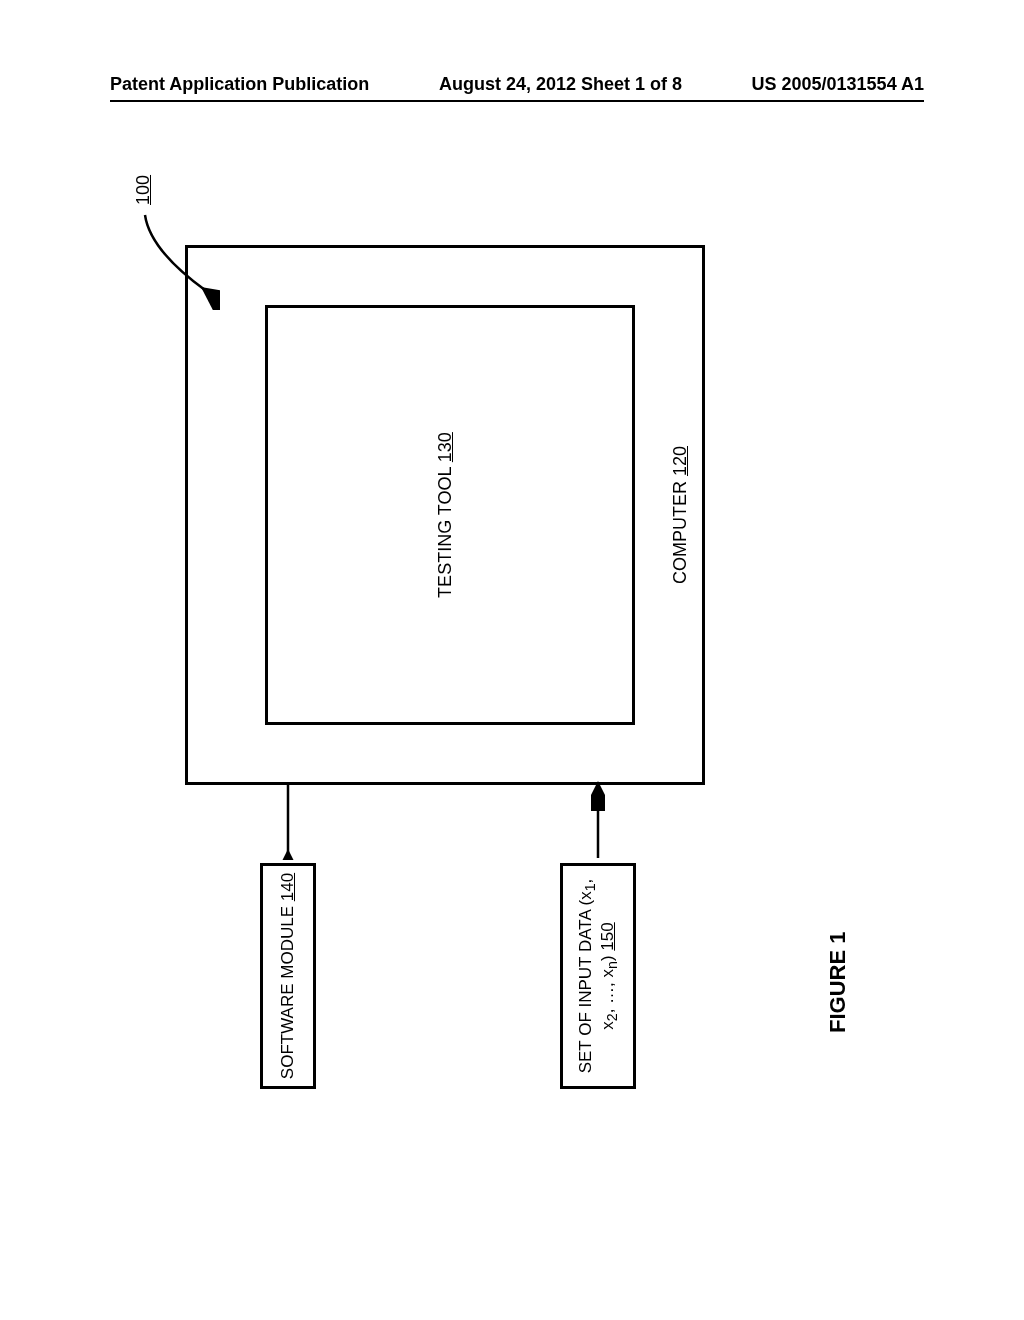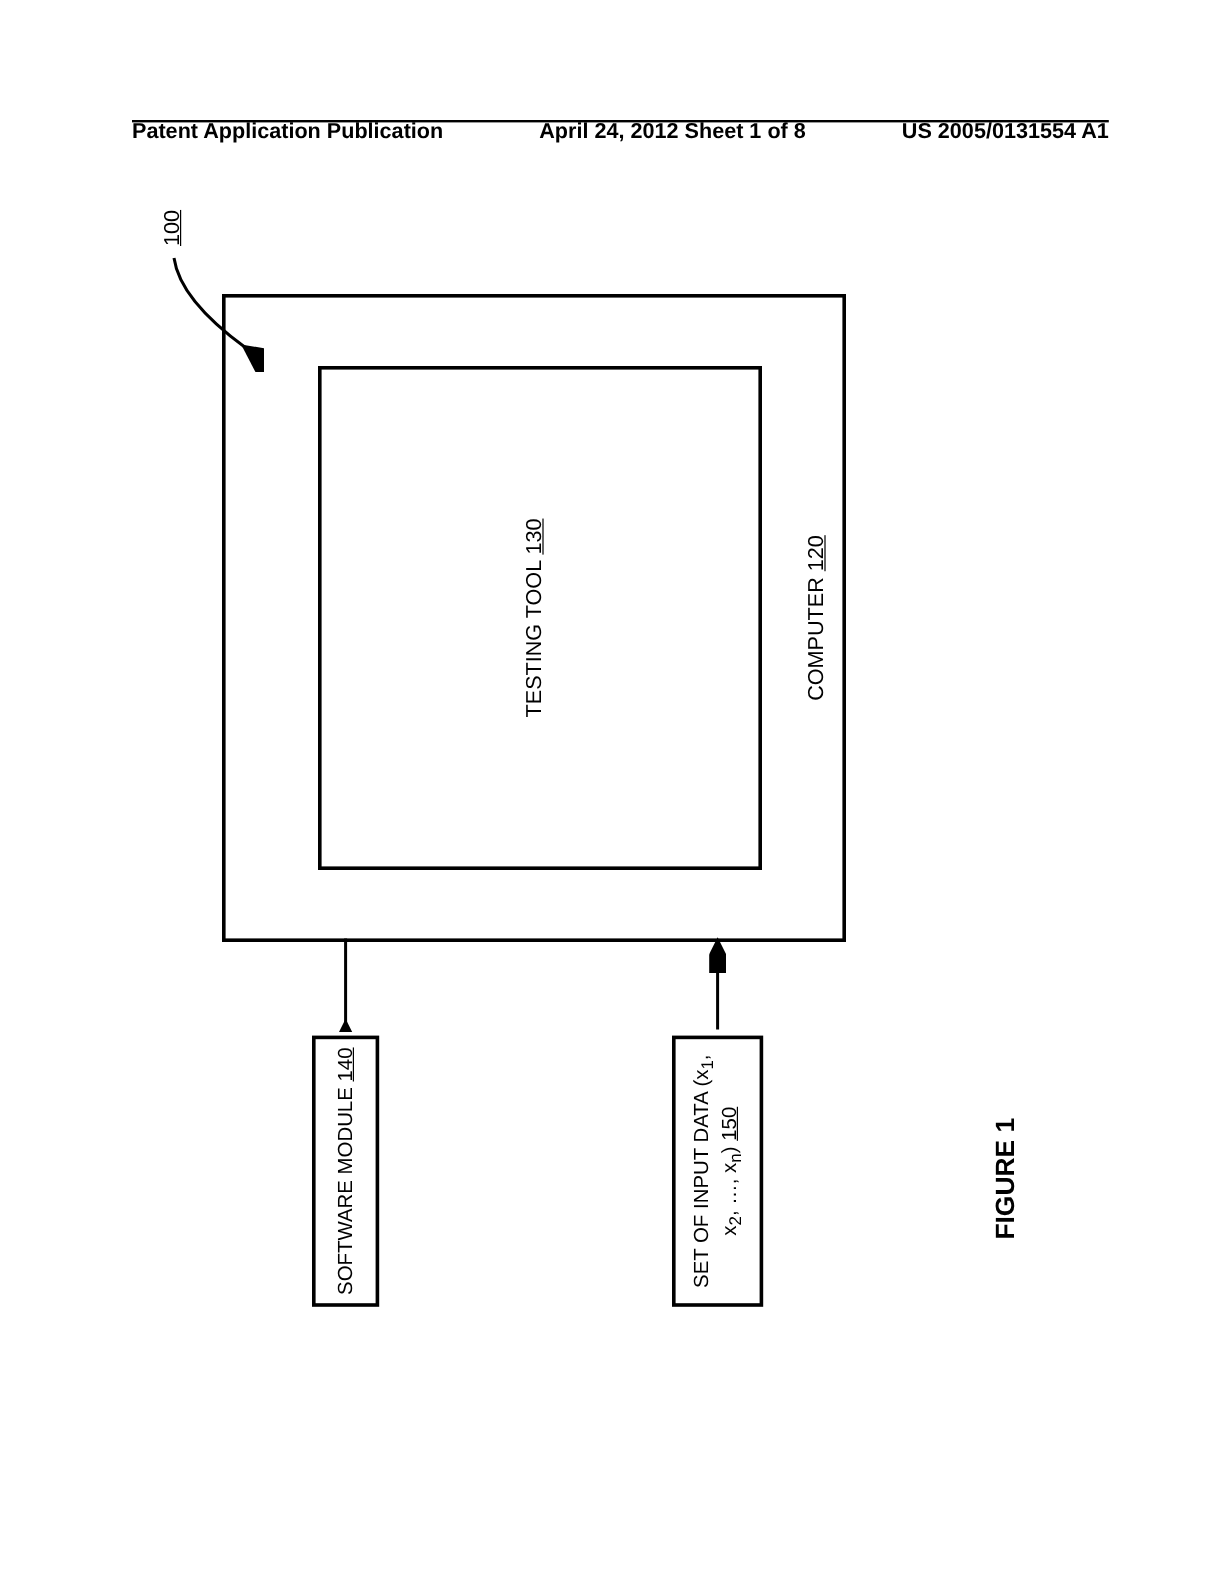--- a/index.html
+++ b/index.html
@@ -14,21 +14,20 @@
   }
   .header {
     position: absolute;
     top: 74px;
     left: 110px;
     right: 100px;
     display: flex;
     justify-content: space-between;
     font-size: 18px;
     font-weight: bold;
-    margin-top: 25px;
   }
   .header-left { }
   .header-center { }
   .header-right { }
   .header-rule {
     position: absolute;
     top: 100px;
     left: 110px;
     right: 100px;
     border-top: 2px solid #000;
@@ -143,21 +142,21 @@
     top: 466px;
     width: 80px;
     height: 14px;
   }
 </style>
 </head>
 <body>
 
 <div class="header">
   <span class="header-left">Patent Application Publication</span>
-  <span class="header-center">April 24, 2012  Sheet 1 of 8</span>
+  <span class="header-center">August 24, 2012  Sheet 1 of 8</span>
   <span class="header-right">US 2005/0131554 A1</span>
 </div>
 <div class="header-rule"></div>
 
 <div class="diagram-container">
   <div class="rotated-canvas">
 
     <div class="figure-label">FIGURE 1</div>
 
     <svg class="curved-arrow" viewBox="0 0 100 80">

